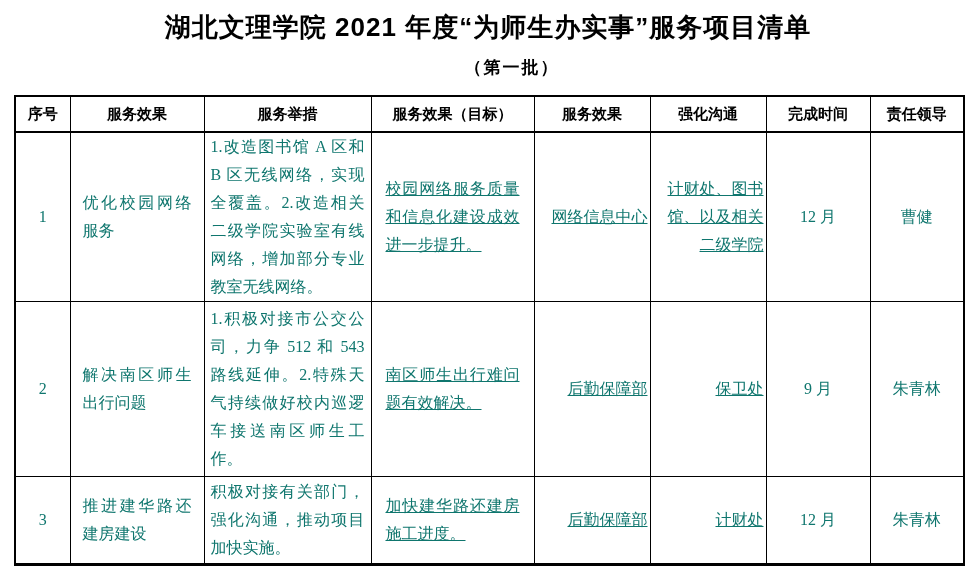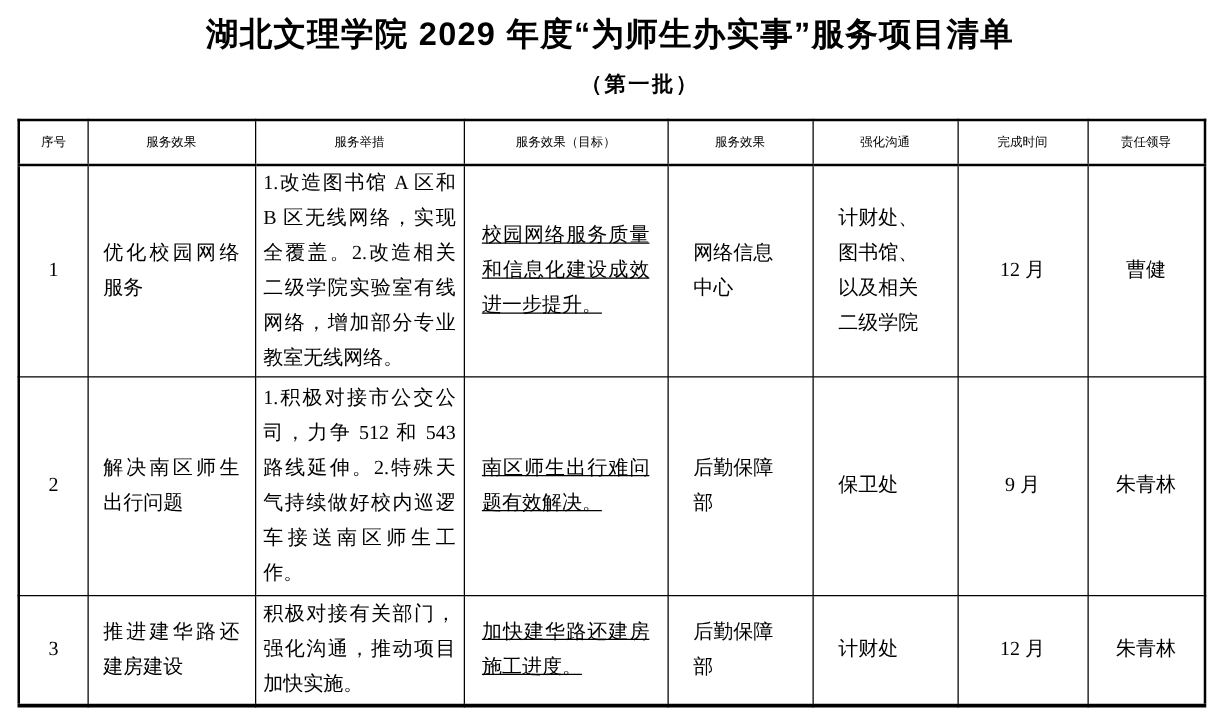--- a/index.html
+++ b/index.html
@@ -50,40 +50,40 @@
     border: 2px solid #000000;
     border-bottom-width: 3px;
   }
   .service-table th, .service-table td {
     border: 1px solid #000000;
     overflow: hidden;
   }
   .service-table thead tr { height: 36px; }
   .service-table thead th {
     font-family: "Liberation Sans", sans-serif;
-    font-weight: normal;
-    font-size: 10px;
+    font-weight: bold;
+    font-size: 15px;
     color: #000000;
     text-align: center;
     vertical-align: middle;
     padding: 4px 2px;
     border-bottom-width: 2px;
   }
   .service-table td {
     font-size: 16px;
     line-height: 28px;
     vertical-align: middle;
-    color: #000000;
+    color: #0f766e;
     padding: 0 6px;
   }
   tr.row-1 { height: 168px; }
   tr.row-2 { height: 175px; }
   tr.row-3 { height: 88px; }
   td.c-index, td.c-time, td.c-leader { text-align: center; }
-  td.c-lead, td.c-co { text-align: left; padding: 0 20px; }
+  td.c-lead, td.c-co { text-align: right; padding: 0 2px; text-decoration: underline; }
   td.c-project {
     text-align: justify;
     text-align-last: left;
     text-justify: inter-character;
     padding: 0 12px;
   }
   td.c-measures {
     text-align: justify;
     text-align-last: left;
     text-justify: inter-character;
@@ -94,21 +94,21 @@
     text-align-last: left;
     text-justify: inter-character;
     padding: 0 14px;
     text-decoration: underline;
   }
 </style>
 </head>
 <body>
 
 <div class="page">
-  <h1 class="title">湖北文理学院 2029 年度“为师生办实事”服务项目清单</h1>
+  <h1 class="title">湖北文理学院 2021 年度“为师生办实事”服务项目清单</h1>
   <h2 class="subtitle">（第一批）</h2>
 
   <table class="service-table">
     <colgroup>
       <col style="width:55px">
       <col style="width:134px">
       <col style="width:167px">
       <col style="width:163px">
       <col style="width:116px">
       <col style="width:116px">

